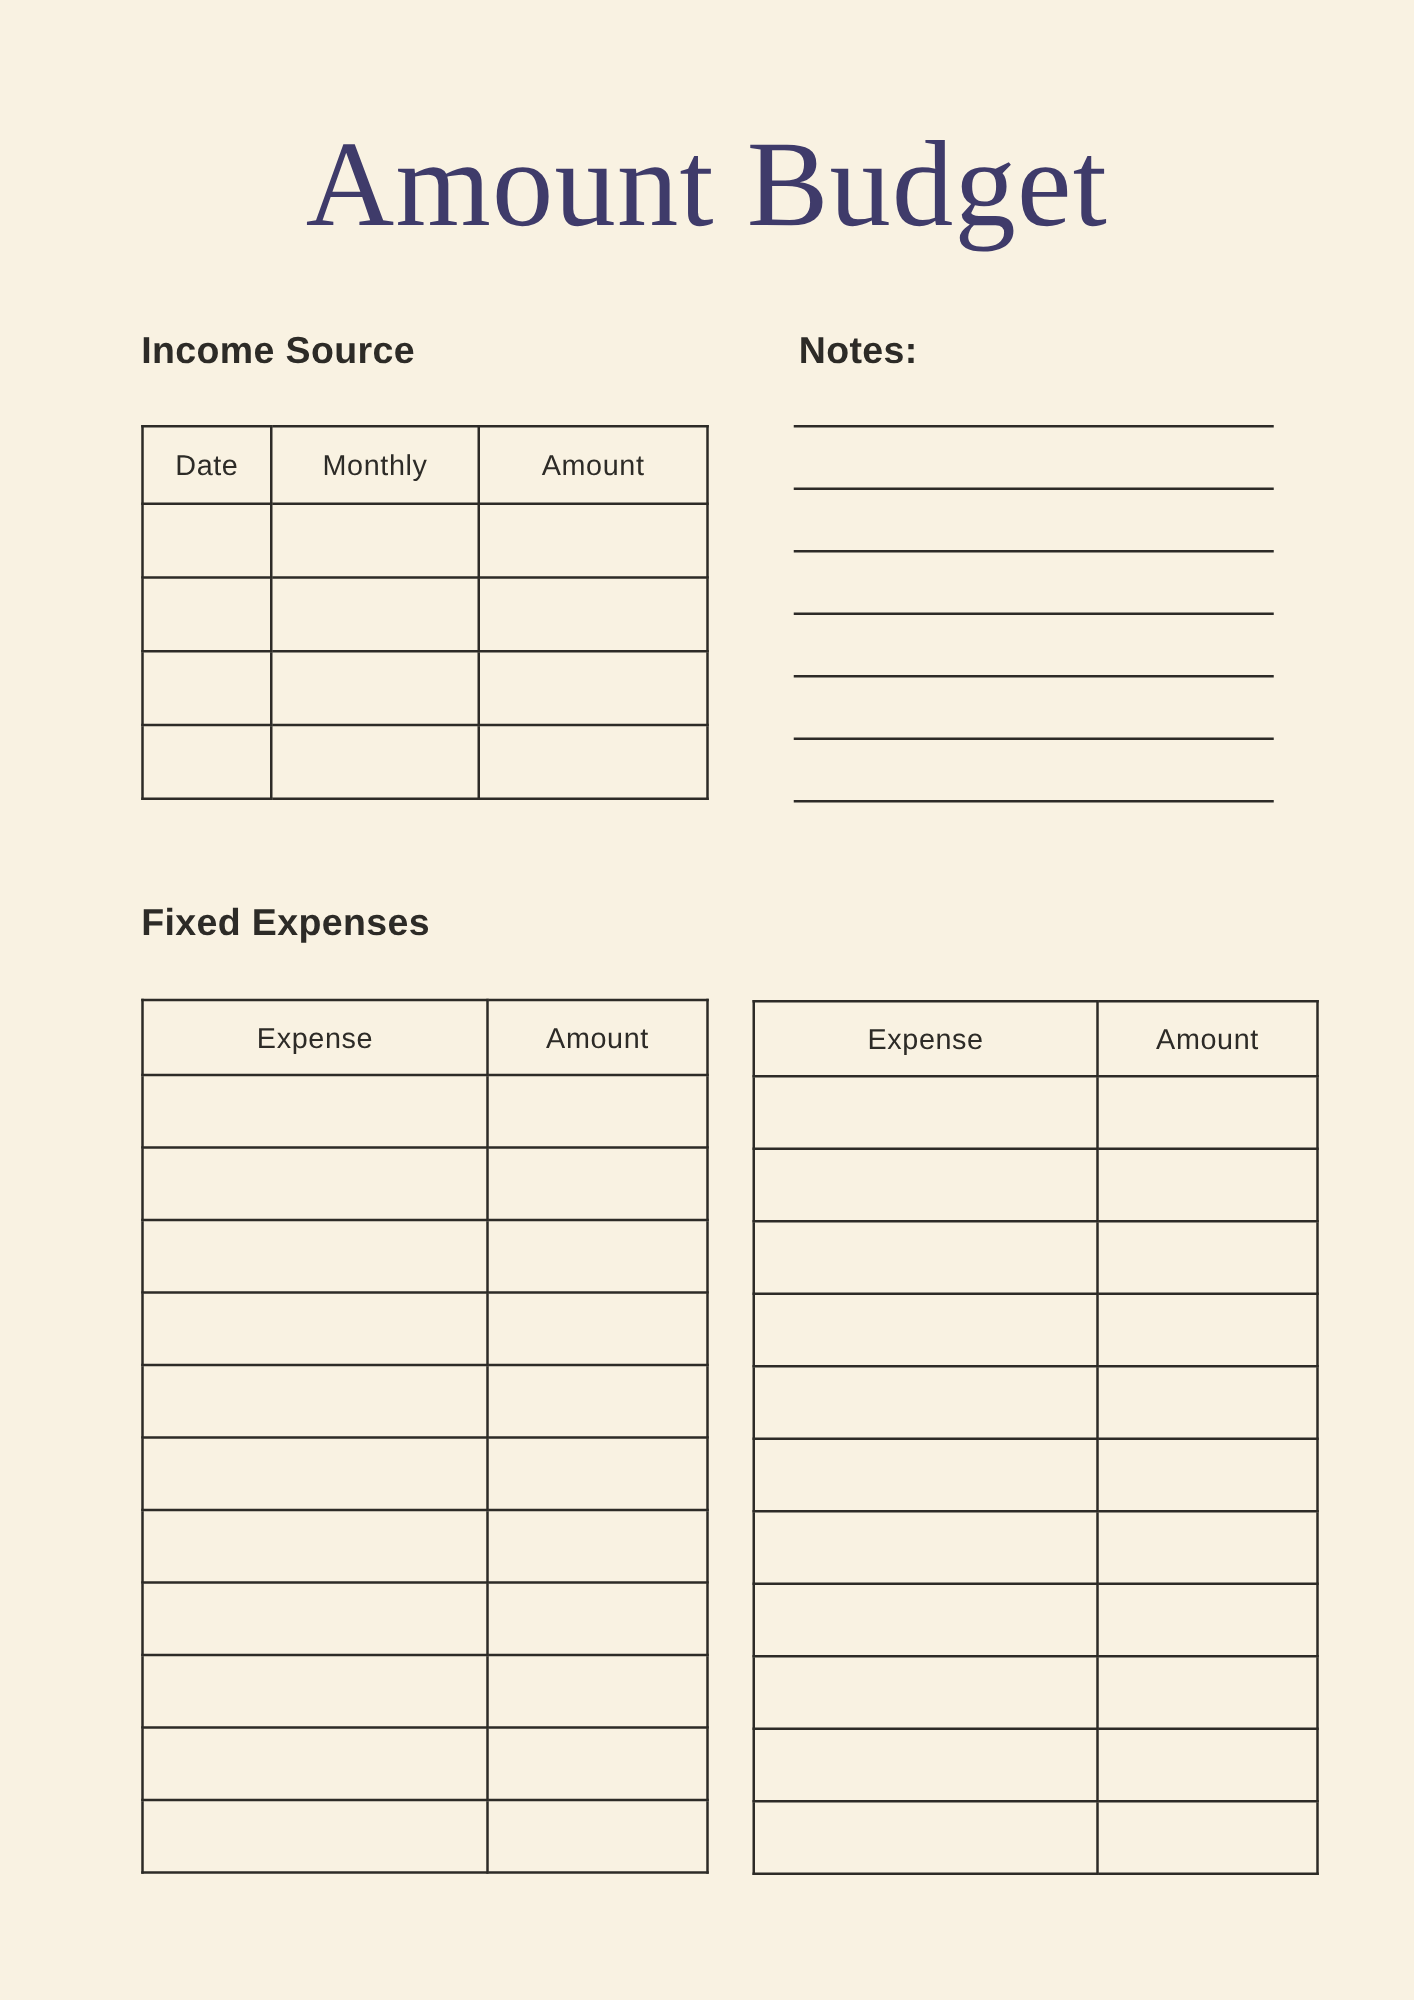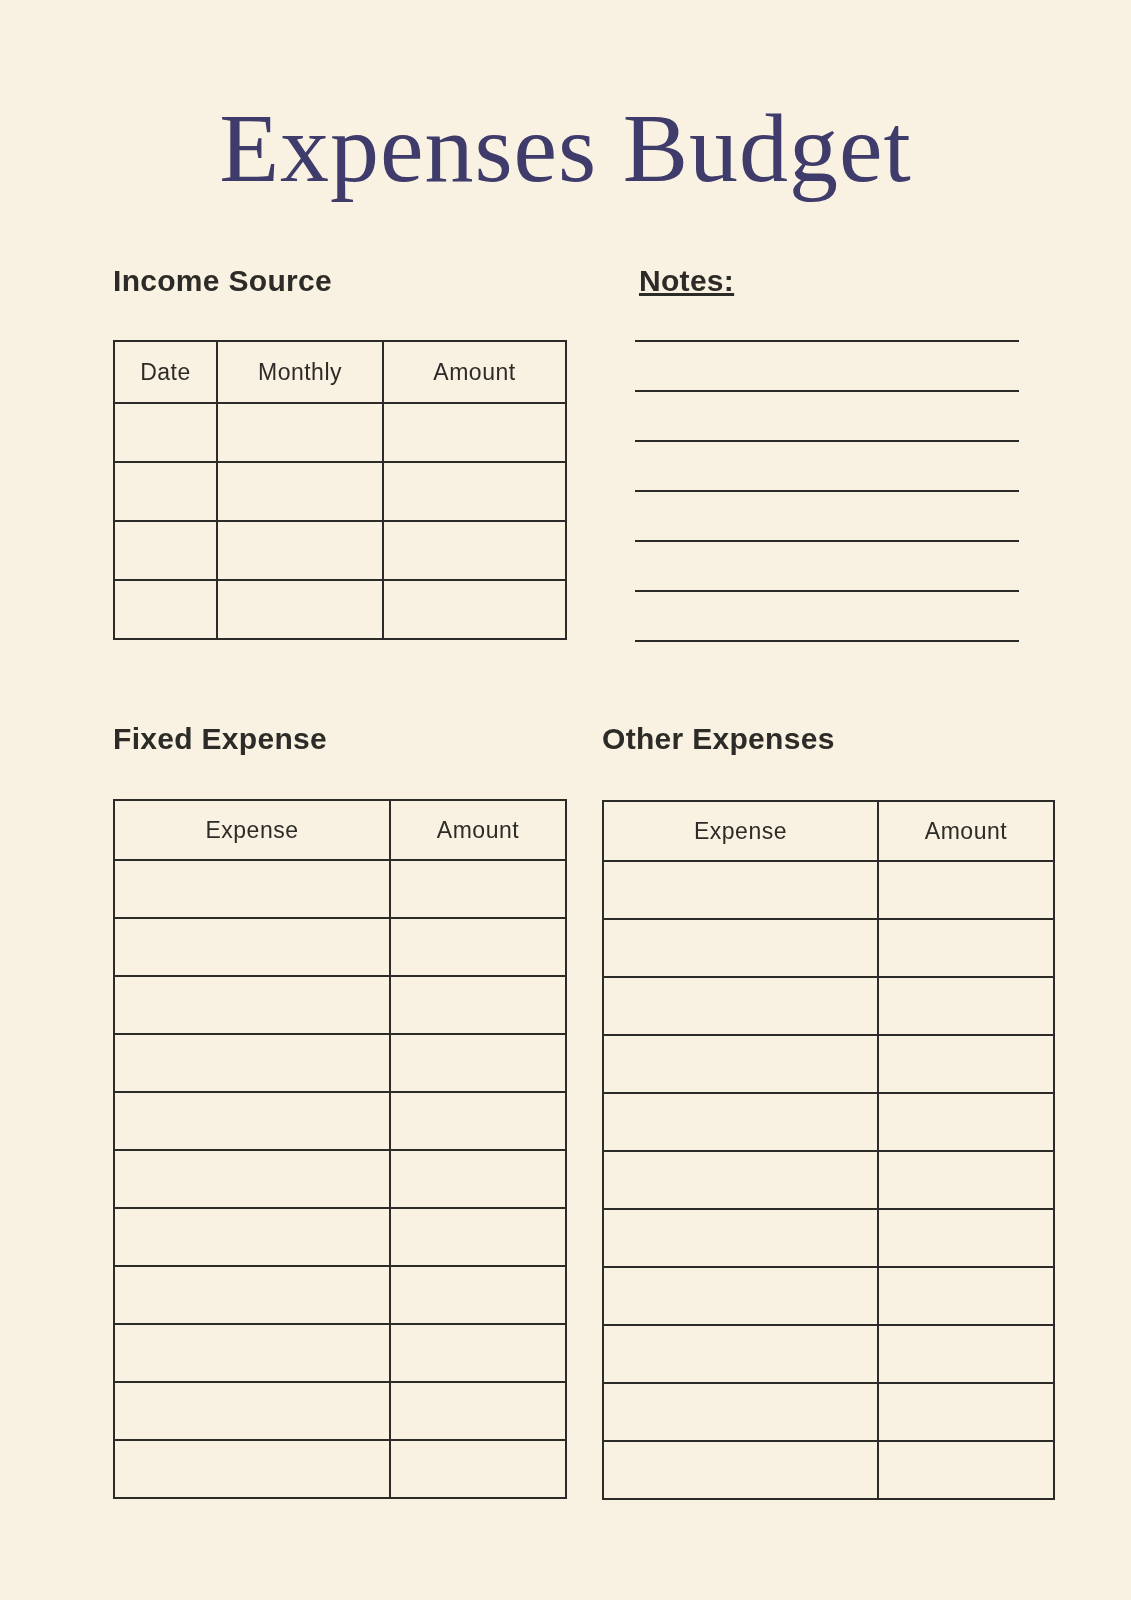--- a/index.html
+++ b/index.html
@@ -34,21 +34,21 @@
   .section-heading {
     position: absolute;
     font-size: 30px;
     font-weight: 600;
     line-height: 36px;
     letter-spacing: 0.3px;
     color: var(--ink);
     white-space: nowrap;
   }
   #income-heading { left: 113px; top: 263px; text-align: right; }
-  #notes-heading  { left: 639px; top: 263px; text-decoration: underline; }
+  #notes-heading  { left: 639px; top: 263px; }
   #fixed-heading  { left: 113px; top: 721px; }
   #other-heading  { left: 602px; top: 721px; }
 
   table.grid {
     position: absolute;
     border-collapse: collapse;
     table-layout: fixed;
     background: var(--bg);
   }
   table.grid th, table.grid td {
@@ -84,21 +84,21 @@
   .note-line {
     height: 50px;
     border-bottom: 2px solid var(--ink);
   }
 </style>
 </head>
 <body>
 
 <div class="page">
 
-  <div class="page-title">Expenses Budget</div>
+  <div class="page-title">Amount Budget</div>
 
   <div id="income-heading" class="section-heading">Income Source</div>
 
   <table id="income-table" class="grid">
     <thead>
         <tr>
           <th style="width: 103px;">Date</th>
           <th style="width: 166px;">Monthly</th>
           <th style="width: 183px;">Amount</th>
         </tr>
@@ -132,21 +132,21 @@
   <div class="notes-lines">
       <div class="note-line"></div>
       <div class="note-line"></div>
       <div class="note-line"></div>
       <div class="note-line"></div>
       <div class="note-line"></div>
       <div class="note-line"></div>
       <div class="note-line"></div>
     </div>
 
-  <div id="fixed-heading" class="section-heading">Fixed Expense</div>
+  <div id="fixed-heading" class="section-heading">Fixed Expenses</div>
 
   <table id="fixed-table" class="grid">
     <thead>
         <tr>
           <th style="width: 276px;">Expense</th>
           <th style="width: 176px;">Amount</th>
         </tr>
       </thead>
     <tbody>
         <tr>
@@ -189,21 +189,20 @@
           <td></td>
           <td></td>
         </tr>
         <tr>
           <td></td>
           <td></td>
         </tr>
       </tbody>
   </table>
 
-  <div id="other-heading" class="section-heading">Other Expenses</div>
 
   <table id="other-table" class="grid">
     <thead>
         <tr>
           <th style="width: 275px;">Expense</th>
           <th style="width: 176px;">Amount</th>
         </tr>
       </thead>
     <tbody>
         <tr>

